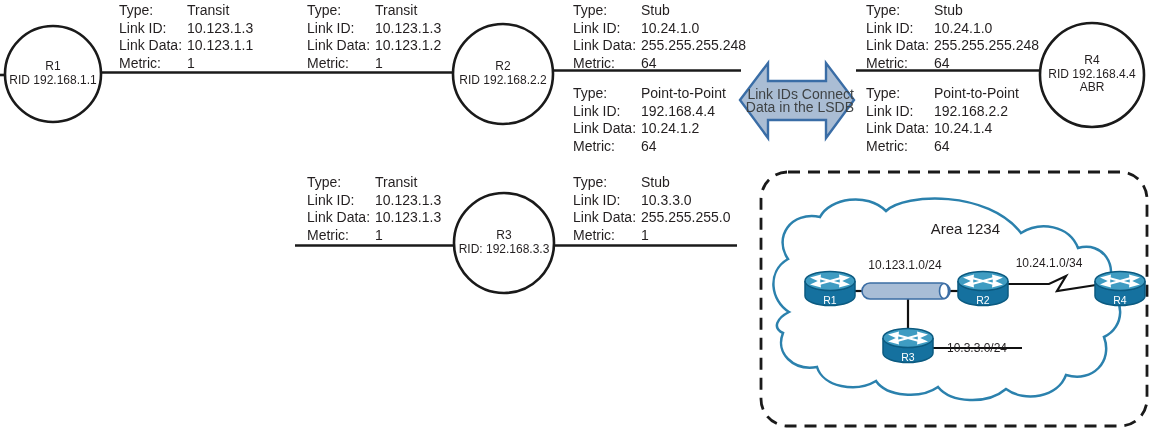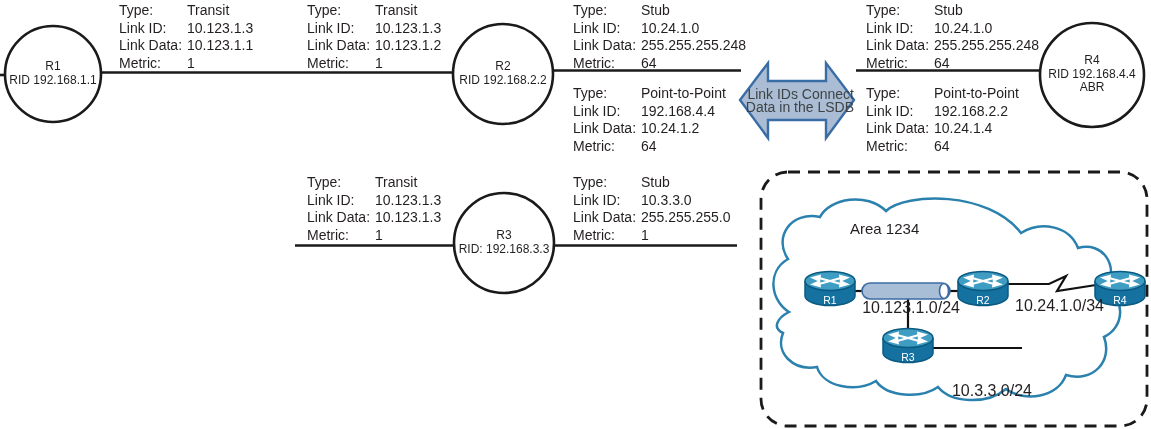--- a/index.html
+++ b/index.html
@@ -7,22 +7,22 @@
     position:relative;width:1151px;height:429px;background:#ffffff;
     font-family:"Liberation Sans",sans-serif;color:#231f20;overflow:hidden;
   }
   .layer{position:absolute;left:0;top:0;}
   .lsa{position:absolute;font-size:14px;line-height:17.5px;white-space:nowrap;}
   .lsa .row{display:flex;align-items:center;}
   .lsa .lbl{display:inline-block;width:68px;}
   .node-label{position:absolute;text-align:center;font-size:12px;line-height:13.5px;white-space:nowrap;}
   .callout-text{position:absolute;left:742px;top:88px;width:112px;text-align:right;
     font-size:14px;line-height:13px;color:#3f4345;}
-  .area-label{position:absolute;left:850px;top:220px;width:110px;text-align:left;font-size:15px;}
-  .net-label{position:absolute;width:110px;text-align:right;font-size:16px;white-space:nowrap;margin-top:41px;}
+  .area-label{position:absolute;left:890px;top:220px;width:110px;text-align:right;font-size:15px;}
+  .net-label{position:absolute;width:110px;text-align:center;font-size:12px;white-space:nowrap;}
   svg text{font-family:"Liberation Sans",sans-serif;}
 </style>
 </head>
 <body>
 
 <div class="canvas">
 
   <svg class="layer" width="1151" height="429" viewBox="0 0 1151 429">
     <defs>
       <g id="rtr">

